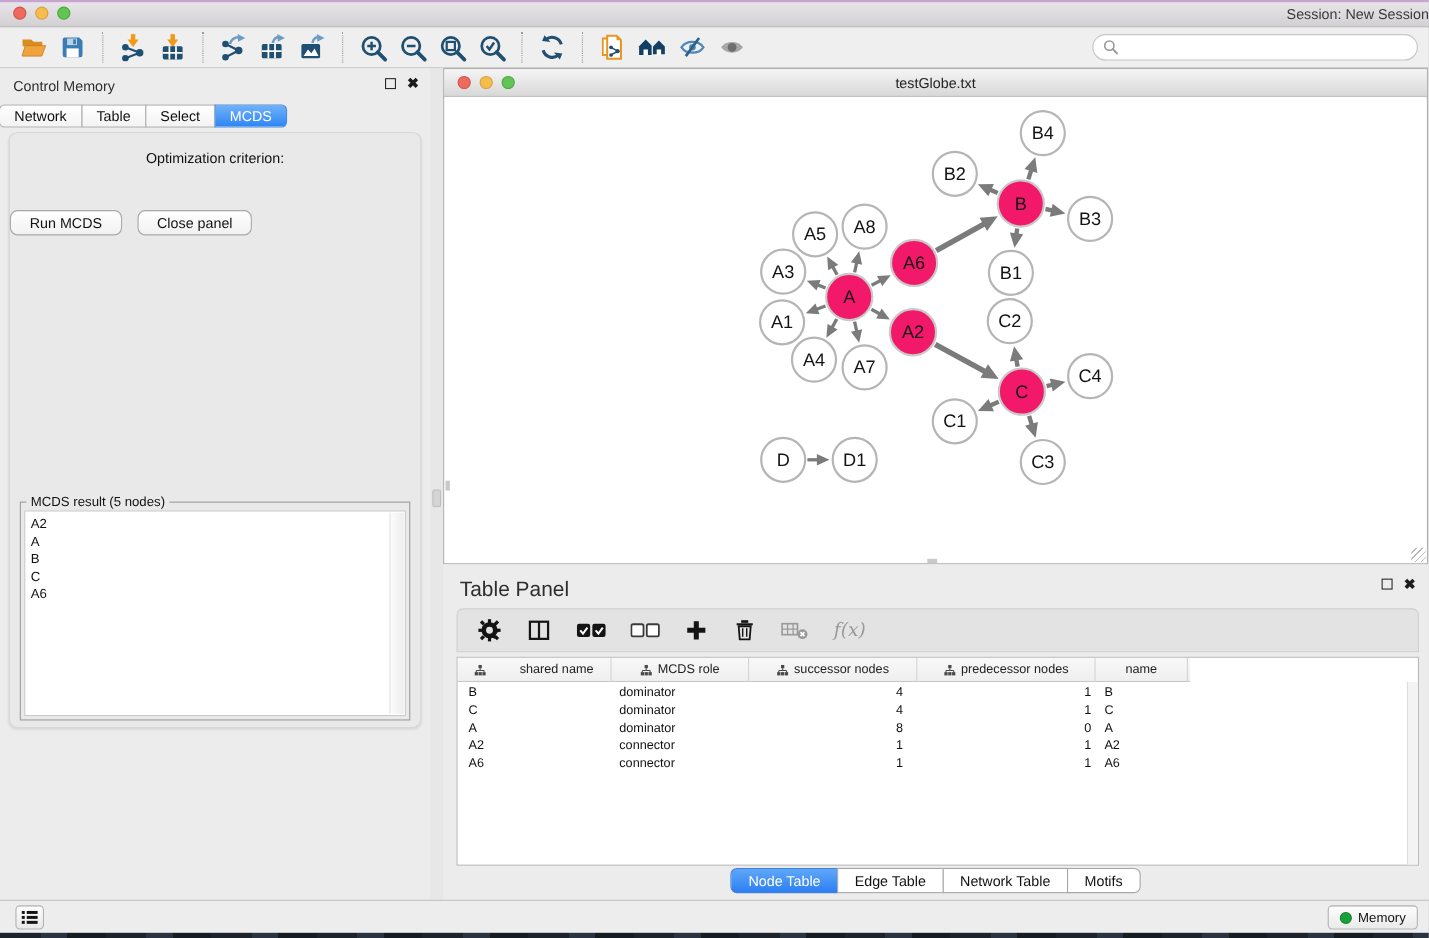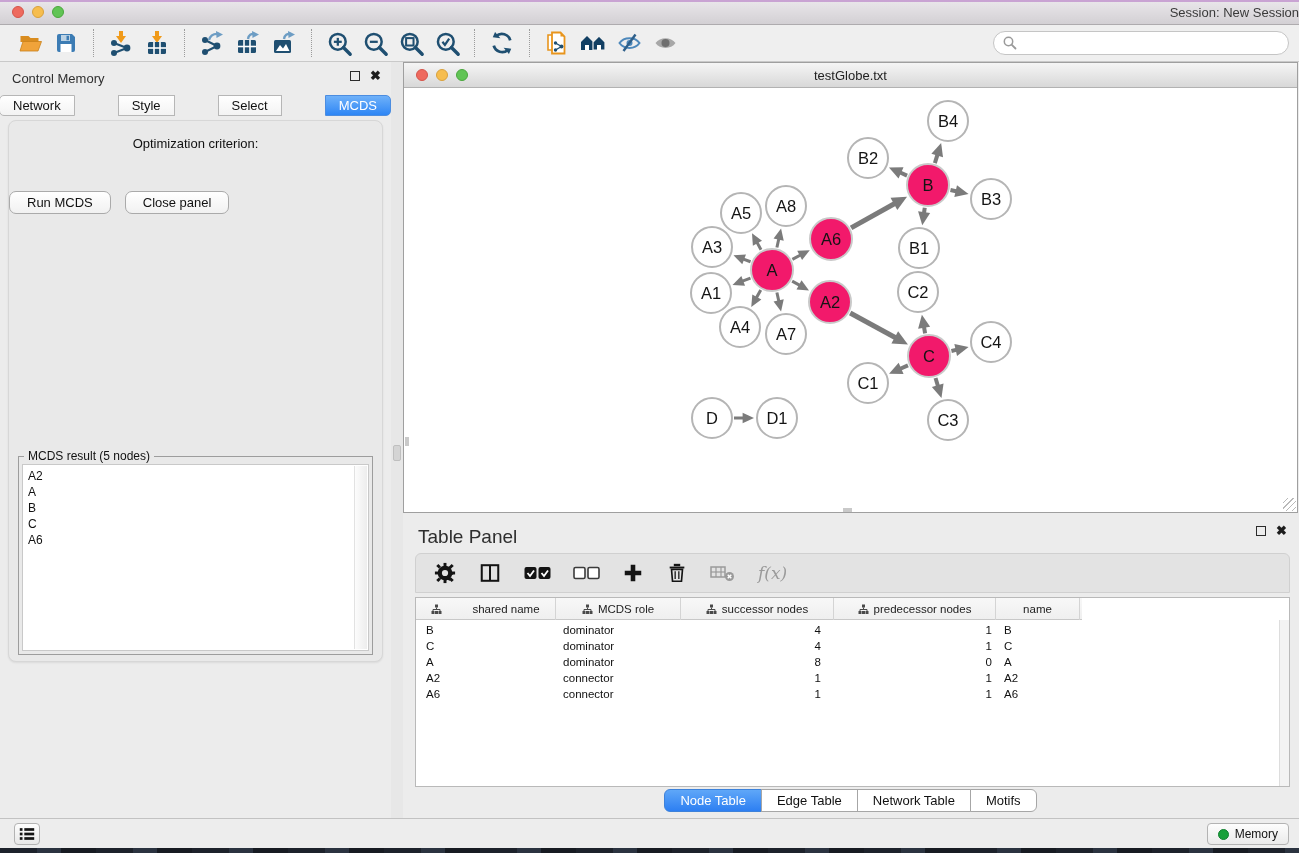--- a/index.html
+++ b/index.html
@@ -28,21 +28,21 @@
     border:1px solid #c5c5c5;border-radius:13px;display:flex;align-items:center;padding-left:8px}
   .searchbox input{border:none;outline:none;flex:1;height:20px;font-size:12px;background:transparent;
     font-family:"Liberation Sans",sans-serif}
 
   
   .control-panel{position:absolute;left:0;top:62px;width:391px;height:756px;background:#ececec}
   .cp-title{position:absolute;left:12px;top:9px;font-size:13px;color:#2e2e2e}
   .panel-ctrls{position:absolute;right:10px;top:9px;display:flex;gap:10px;align-items:center}
   .float-ic{width:10px;height:10px;border:1.5px solid #2b2b2b;background:transparent;display:inline-block}
   .close-ic{font-size:13px;font-weight:bold;color:#1c1c1c;line-height:10px}
-  .cp-tabs{position:absolute;top:33px;left:0;right:0;display:flex;justify-content:space-between}
+  .cp-tabs{position:absolute;top:33px;left:0;right:0;display:flex;justify-content:flex-start}
   .seg{height:21px;padding:0 13px;display:flex;align-items:center;font-size:13px;color:#111;
     background:linear-gradient(#ffffff,#f3f3f3);border:1px solid #b6b6b6;margin-left:-1px}
   .seg.first{border-radius:5px 0 0 5px}
   .seg.last{border-radius:0 5px 5px 0}
   .seg.active{background:linear-gradient(#6fb1f9,#2e86f5);border-color:#4c8de0;color:#fff}
   .cp-content{position:absolute;top:58px;left:8px;width:375px;height:542px;background:#e9e9e9;
     border:1px solid #d7d7d7;border-radius:8px;box-shadow:0 1px 2px rgba(0,0,0,.08)}
   .opt-label{position:absolute;top:15px;left:0;right:0;text-align:center;font-size:13px;color:#111}
   .cp-select{position:absolute;top:37px;left:34px;width:314px;height:23px;background:#fff;
     border:1px solid #a6a6a6;border-radius:5px;font-size:13px;color:#111;line-height:21px;padding-left:9px}
@@ -297,21 +297,21 @@
     <div class="cp-title">Control Memory</div>
     <div class="panel-ctrls">
       <span class="float-ic"></span>
       <span class="close-ic">✖</span>
     </div>
     <div class="cp-tabs">
       <div class="seg first">
           <span>Network</span>
         </div>
       <div class="seg">
-          <span>Style</span>
+          <span>Table</span>
         </div>
       <div class="seg">
           <span>Select</span>
         </div>
       <div class="seg last active">
           <span>MCDS</span>
         </div>
     </div>
     <div class="cp-content">
       <div class="opt-label">Optimization criterion:</div>

